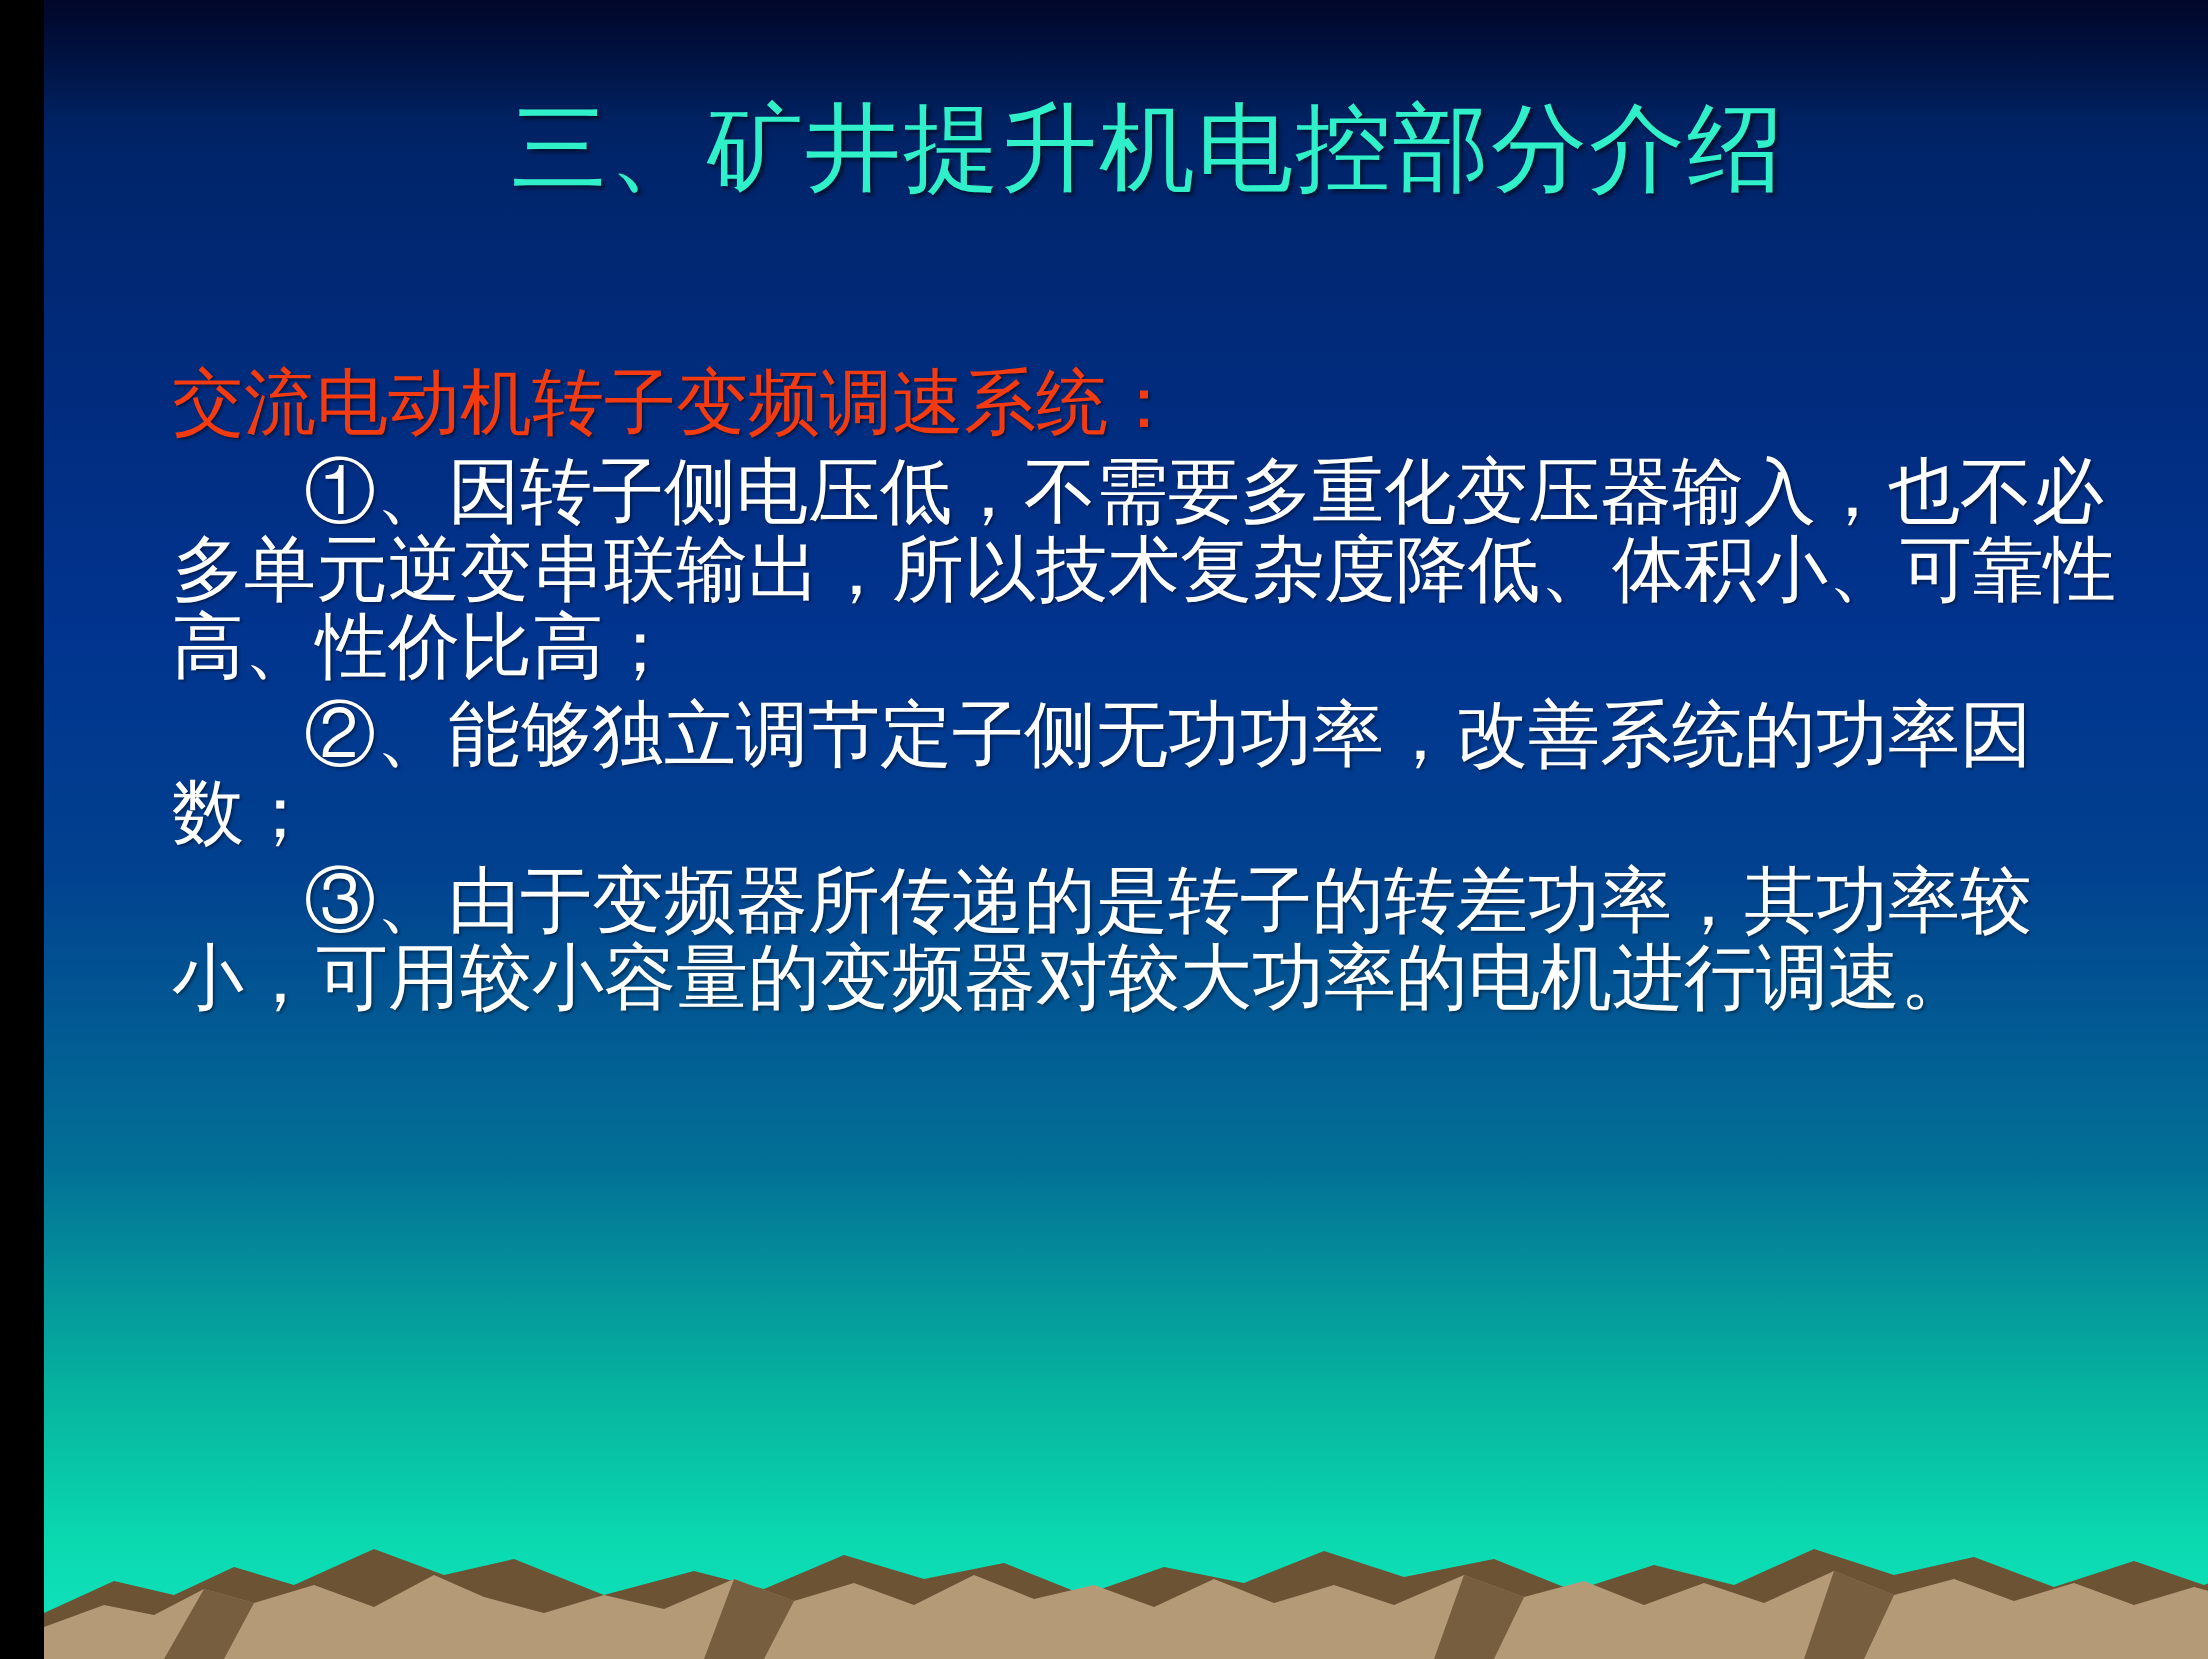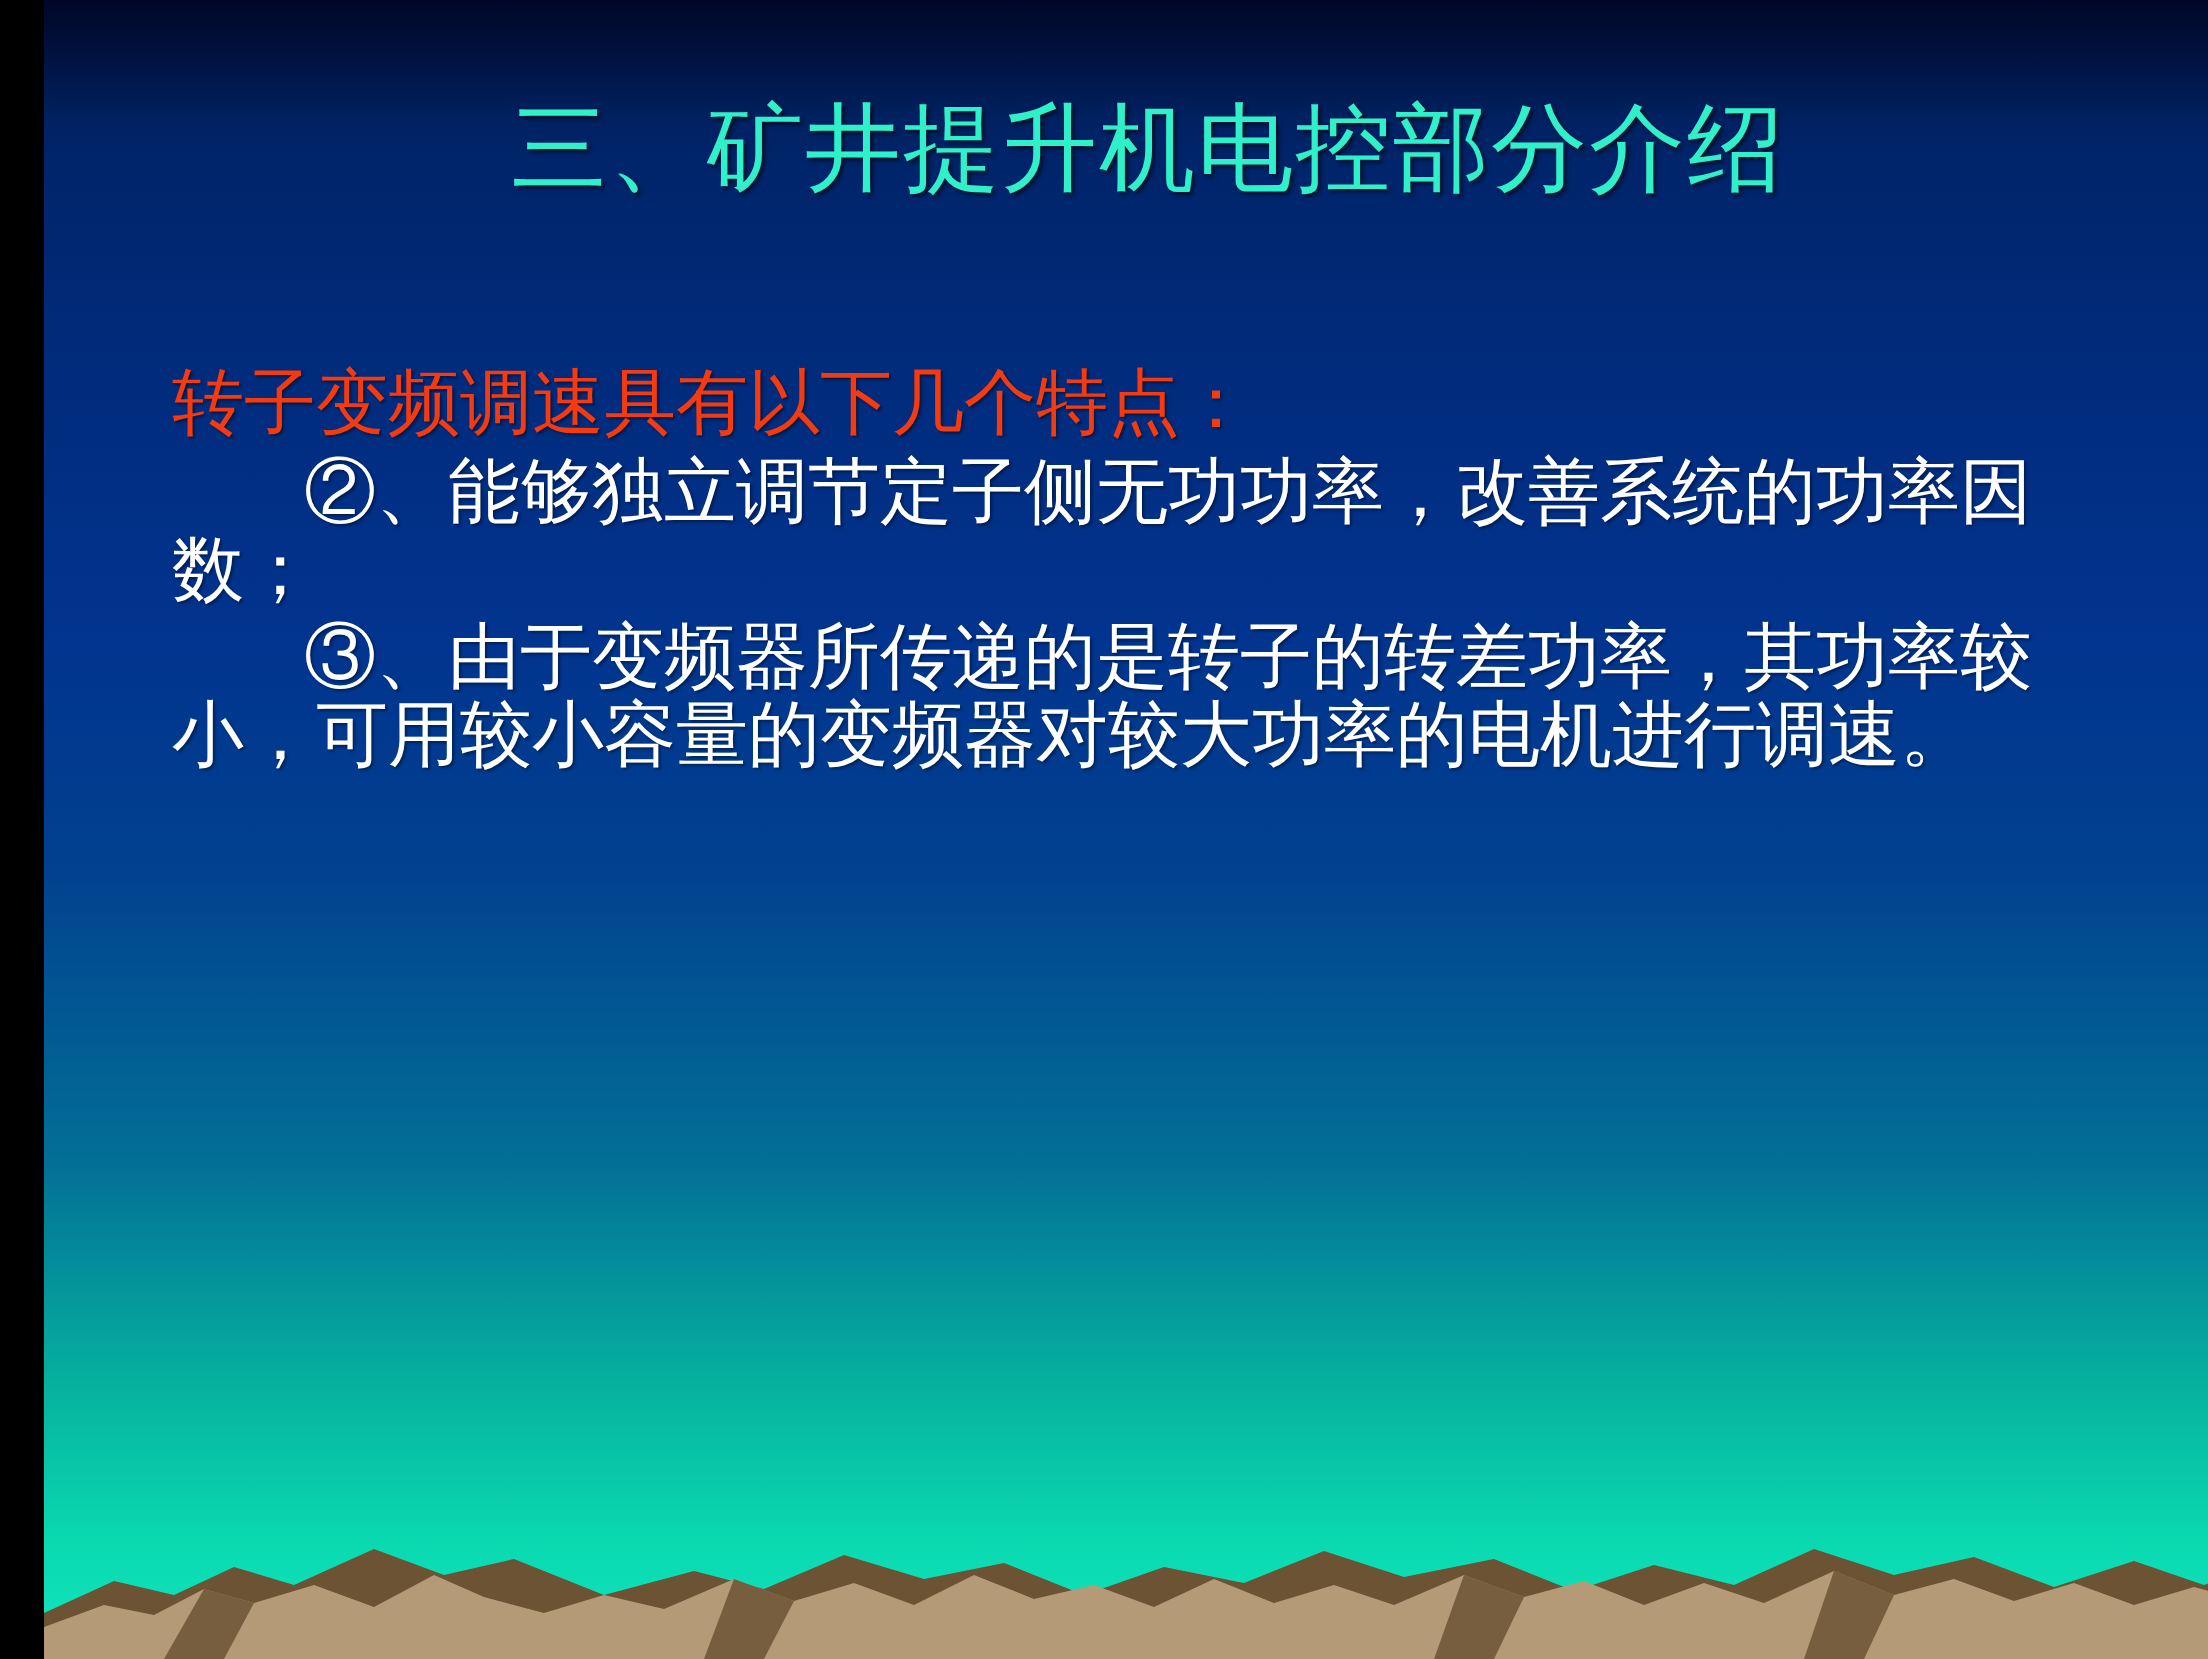--- a/index.html
+++ b/index.html
@@ -89,23 +89,24 @@
 </style>
 </head>
 <body>
 
 <div id="slide">
 
   <div class="title">三、矿井提升机电控部分介绍</div>
 
   <div class="body">
 
-    <p class="subhead">转子变频调速具有以下几个特点：</p>
+    <p class="subhead">交流电动机转子变频调速系统：</p>
 
 
+    <p class="para">①、因转子侧电压低，不需要多重化变压器输入，也不必多单元逆变串联输出，所以技术复杂度降低、体积小、可靠性高、性价比高；</p>
 
     <p class="para">②、能够独立调节定子侧无功功率，改善系统的功率因数；</p>
 
     <p class="para">③、由于变频器所传递的是转子的转差功率，其功率较小，可用较小容量的变频器对较大功率的电机进行调速。</p>
 
   </div>
 
   <svg class="mountains" viewBox="0 0 2208 260" preserveAspectRatio="none">
 
     <polygon fill="#6b5334" points="0,260 0,214 70,182 130,196 190,168 250,186 330,150 400,176 470,160 560,196 650,172 720,190 800,156 880,180 960,164 1040,196 1120,168 1200,184 1280,152 1360,178 1450,160 1530,192 1610,166 1690,186 1770,150 1850,176 1930,158 2010,188 2090,162 2160,186 2208,168 2208,260"></polygon>

